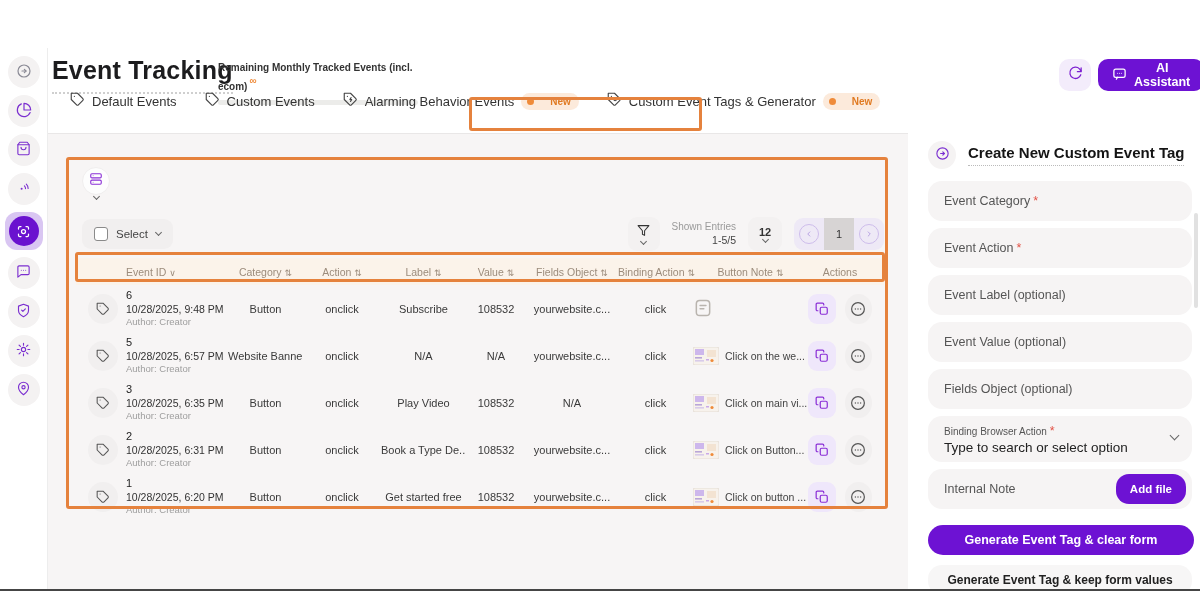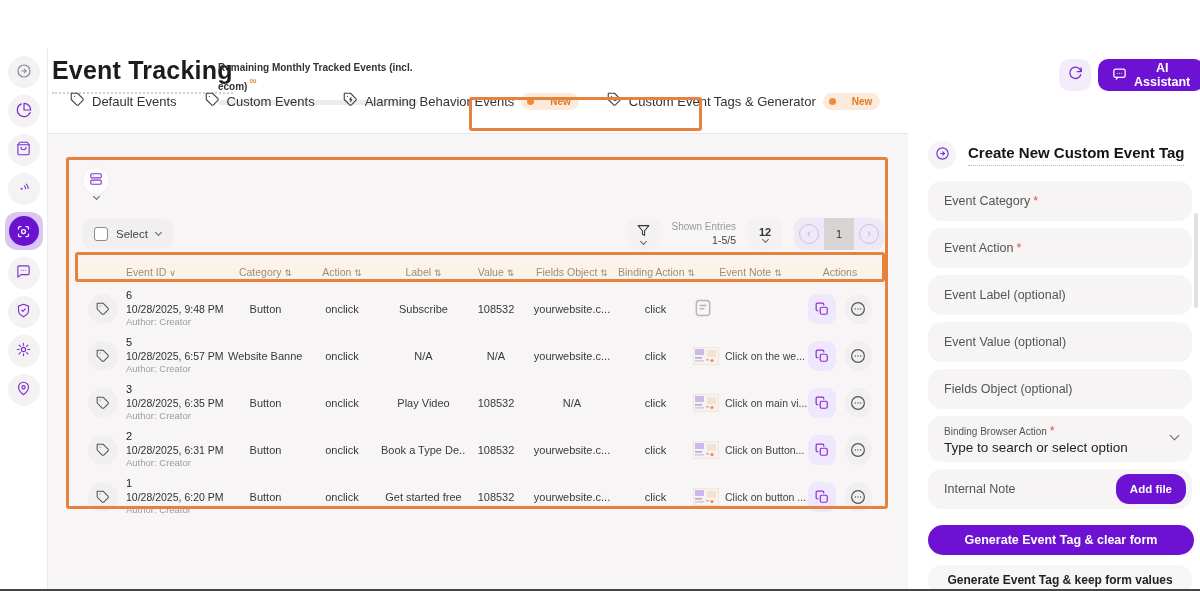--- a/index.html
+++ b/index.html
@@ -327,21 +327,21 @@
     </div>
 
     <div class="thead">
       <div class="th w-id"><span class="u">Event ID</span><span class="srt">∨</span></div>
       <div class="th w-cat"><span class="u">Category</span><span class="srt">⇅</span></div>
       <div class="th w-act"><span class="u">Action</span><span class="srt">⇅</span></div>
       <div class="th w-lab"><span class="u">Label</span><span class="srt">⇅</span></div>
       <div class="th w-val"><span class="u">Value</span><span class="srt">⇅</span></div>
       <div class="th w-fob"><span class="u">Fields Object</span><span class="srt">⇅</span></div>
       <div class="th w-bin"><span class="u">Binding Action</span><span class="srt">⇅</span></div>
-      <div class="th w-note"><span class="u">Event Note</span><span class="srt">⇅</span></div>
+      <div class="th w-note"><span class="u">Button Note</span><span class="srt">⇅</span></div>
       <div class="th w-acts"><span class="u">Actions</span></div>
     </div>
 
     <div class="tbody">
         <div class="trow">
           <div class="cell w-id c-id">
             <span class="rowtag">
               <svg width="14" height="14" viewBox="0 0 24 24" fill="none" stroke="currentColor" stroke-width="1.8" stroke-linecap="round" stroke-linejoin="round">
                 <path d="M20.59 13.41l-7.17 7.17a2 2 0 0 1-2.83 0L2 12V2h10l8.59 8.59a2 2 0 0 1 0 2.82z"></path>
                 <circle cx="7" cy="7" r="0.9" fill="currentColor" stroke="none"></circle>

